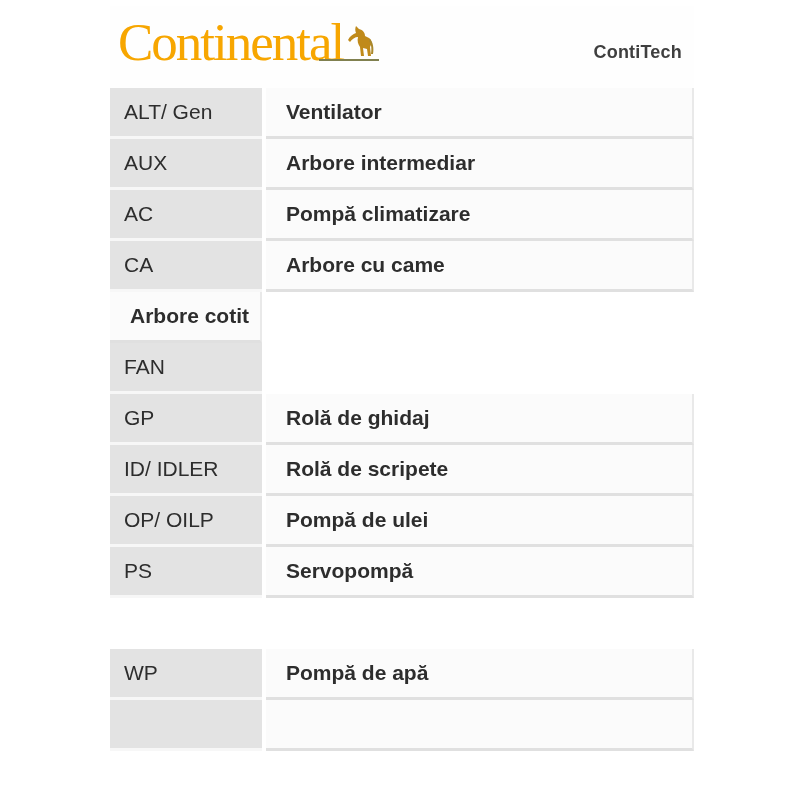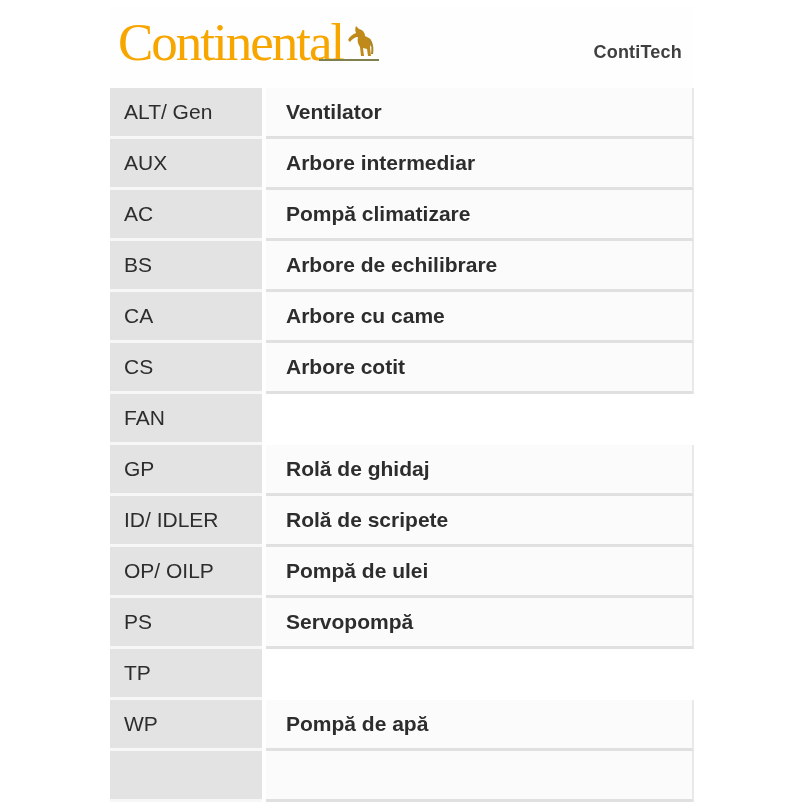--- a/index.html
+++ b/index.html
@@ -140,29 +140,24 @@
       </div>
       <div class="legend-row">
         <div class="abbr-cell">AUX</div>
         <div class="term-cell">Arbore intermediar</div>
       </div>
       <div class="legend-row">
         <div class="abbr-cell">AC</div>
         <div class="term-cell">Pompă climatizare</div>
       </div>
       <div class="legend-row">
-        <div class="abbr-cell">BS</div>
-        <div class="term-cell">Arbore de echilibrare</div>
-      </div>
-      <div class="legend-row">
         <div class="abbr-cell">CA</div>
         <div class="term-cell">Arbore cu came</div>
       </div>
       <div class="legend-row">
-        <div class="abbr-cell">CS</div>
         <div class="term-cell">Arbore cotit</div>
       </div>
       <div class="legend-row">
         <div class="abbr-cell">FAN</div>
       </div>
       <div class="legend-row">
         <div class="abbr-cell">GP</div>
         <div class="term-cell">Rolă de ghidaj</div>
       </div>
       <div class="legend-row">
@@ -171,21 +166,20 @@
       </div>
       <div class="legend-row">
         <div class="abbr-cell">OP/ OILP</div>
         <div class="term-cell">Pompă de ulei</div>
       </div>
       <div class="legend-row">
         <div class="abbr-cell">PS</div>
         <div class="term-cell">Servopompă</div>
       </div>
       <div class="legend-row">
-        <div class="abbr-cell">TP</div>
       </div>
       <div class="legend-row">
         <div class="abbr-cell">WP</div>
         <div class="term-cell">Pompă de apă</div>
       </div>
       <div class="legend-row">
         <div class="abbr-cell"></div>
         <div class="term-cell"></div>
       </div>
     </div>

